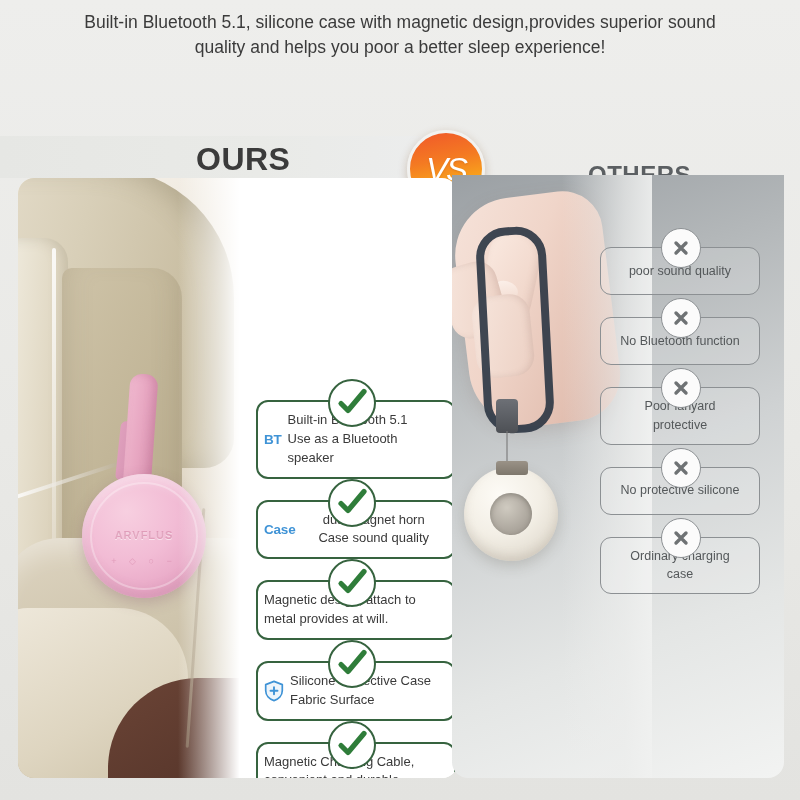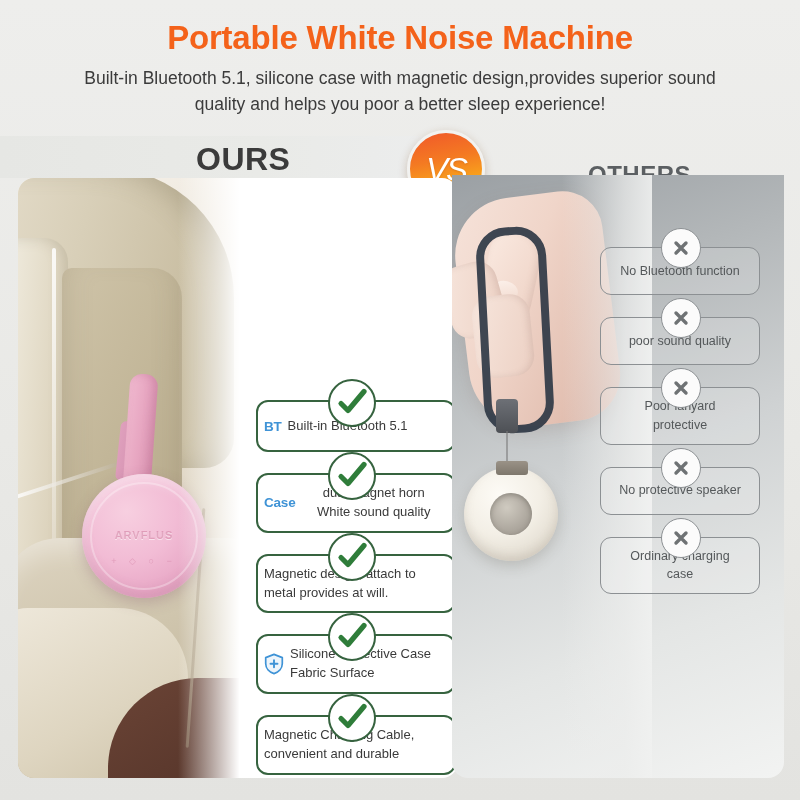--- a/index.html
+++ b/index.html
@@ -169,21 +169,20 @@
     display:flex;align-items:center;justify-content:center;}
   .xmk svg{display:block;}
   .card-no-txt{font-size:12.5px;color:#54585a;line-height:1.5;text-align:center;}
 </style>
 </head>
 <body>
 
 <div id="stage">
 
   <div class="hdr">
-    <h1 class="hdr-title">Portable White Noise Machine</h1>
     <p class="hdr-sub">Built-in Bluetooth 5.1, silicone case with magnetic design,provides superior sound quality and helps you poor a better sleep experience!</p>
   </div>
 
   <div class="band-ours"></div>
   <div class="band-others"></div>
   <div class="lbl-ours">OURS</div>
   <div class="lbl-others">OTHERS</div>
   <div class="vs-badge">
     <span>VS</span>
   </div>
@@ -215,35 +214,36 @@
       <div class="card-ok">
         <div class="chk">
           <svg width="30" height="26" viewBox="0 0 30 26" fill="none">
               <path d="M4 13.5 L11 20.5 L27 1.5" stroke="#2f7d3a" stroke-width="5.2" stroke-linecap="round" stroke-linejoin="round"></path>
             </svg>
         </div>
         <div class="card-body">
           <span class="badge-txt">BT</span>
           <span class="card-txt">
             <span>Built-in Bluetooth 5.1</span><br>
+            <span>Use as a Bluetooth speaker</span>
           </span>
         </div>
       </div>
 
       <div class="card-ok">
         <div class="chk">
           <svg width="30" height="26" viewBox="0 0 30 26" fill="none">
               <path d="M4 13.5 L11 20.5 L27 1.5" stroke="#2f7d3a" stroke-width="5.2" stroke-linecap="round" stroke-linejoin="round"></path>
             </svg>
         </div>
         <div class="card-body">
           <span class="badge-txt">Case</span>
           <span class="card-txt ctr">
             <span>dual-magnet horn</span><br>
-            <span>White sound quality</span>
+            <span>Case sound quality</span>
           </span>
         </div>
       </div>
 
       <div class="card-ok">
         <div class="chk">
           <svg width="30" height="26" viewBox="0 0 30 26" fill="none">
               <path d="M4 13.5 L11 20.5 L27 1.5" stroke="#2f7d3a" stroke-width="5.2" stroke-linecap="round" stroke-linejoin="round"></path>
             </svg>
         </div>
@@ -312,32 +312,32 @@
 
     <div class="others-cards">
 
       <div class="card-no">
         <div class="xmk">
           <svg width="18" height="18" viewBox="0 0 18 18">
               <path d="M4 4 L14 14 M14 4 L4 14" stroke="#6e7274" stroke-width="3.4" stroke-linecap="round"></path>
             </svg>
         </div>
         <div class="card-no-txt">
+          <span>poor sound quality</span>
+        </div>
+      </div>
+
+      <div class="card-no">
+        <div class="xmk">
+          <svg width="18" height="18" viewBox="0 0 18 18">
+              <path d="M4 4 L14 14 M14 4 L4 14" stroke="#6e7274" stroke-width="3.4" stroke-linecap="round"></path>
+            </svg>
+        </div>
+        <div class="card-no-txt">
           <span>No Bluetooth function</span>
-        </div>
-      </div>
-
-      <div class="card-no">
-        <div class="xmk">
-          <svg width="18" height="18" viewBox="0 0 18 18">
-              <path d="M4 4 L14 14 M14 4 L4 14" stroke="#6e7274" stroke-width="3.4" stroke-linecap="round"></path>
-            </svg>
-        </div>
-        <div class="card-no-txt">
-          <span>poor sound quality</span>
         </div>
       </div>
 
       <div class="card-no">
         <div class="xmk">
           <svg width="18" height="18" viewBox="0 0 18 18">
               <path d="M4 4 L14 14 M14 4 L4 14" stroke="#6e7274" stroke-width="3.4" stroke-linecap="round"></path>
             </svg>
         </div>
         <div class="card-no-txt">
@@ -346,21 +346,21 @@
         </div>
       </div>
 
       <div class="card-no">
         <div class="xmk">
           <svg width="18" height="18" viewBox="0 0 18 18">
               <path d="M4 4 L14 14 M14 4 L4 14" stroke="#6e7274" stroke-width="3.4" stroke-linecap="round"></path>
             </svg>
         </div>
         <div class="card-no-txt">
-          <span>No protective speaker</span>
+          <span>No protective silicone</span>
         </div>
       </div>
 
       <div class="card-no">
         <div class="xmk">
           <svg width="18" height="18" viewBox="0 0 18 18">
               <path d="M4 4 L14 14 M14 4 L4 14" stroke="#6e7274" stroke-width="3.4" stroke-linecap="round"></path>
             </svg>
         </div>
         <div class="card-no-txt">

